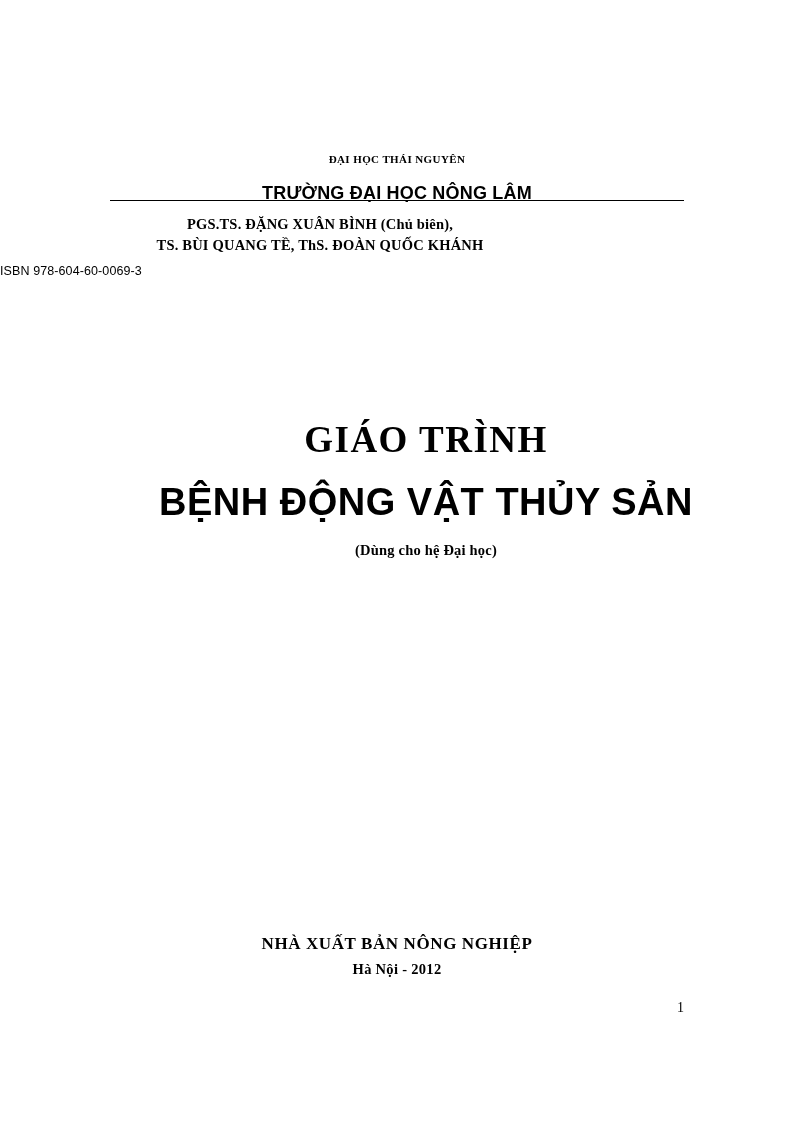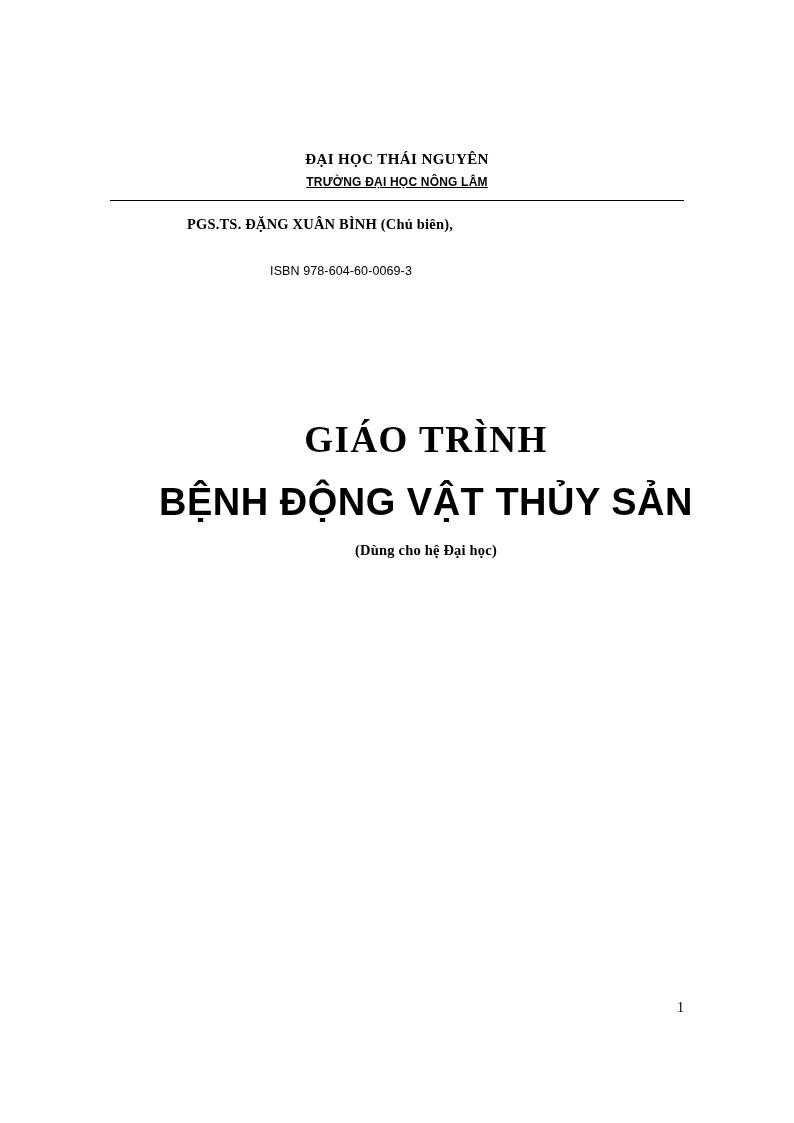--- a/index.html
+++ b/index.html
@@ -26,32 +26,31 @@
   .header-block {
     position: absolute;
     top: 148px;
     left: 0;
     width: 794px;
     text-align: center;
   }
   .university {
     font-family: "Liberation Serif", serif;
     font-weight: bold;
-    font-size: 15px;
+    font-size: 11px;
     letter-spacing: 0.4px;
     line-height: 22px;
   }
   .faculty {
     font-family: "Liberation Sans", sans-serif;
     font-weight: bold;
-    font-size: 12px;
+    font-size: 18px;
     letter-spacing: 0.2px;
     line-height: 22px;
-    margin-top: 1px;
-    text-decoration: underline;
+    margin-top: 12px;
   }
   .rule {
     position: absolute;
     top: 200px;
     left: 110px;
     width: 574px;
     height: 1px;
     background: #000000;
   }
 
@@ -70,21 +69,21 @@
     line-height: 21px;
     letter-spacing: 0.2px;
   }
 
   
   .isbn {
     position: absolute;
     top: 264px;
     left: 0;
     width: 794px;
-    text-align: center;
+    text-align: left;
     padding-right: 112px;
     box-sizing: border-box;
     font-family: "Liberation Sans", sans-serif;
     font-size: 12.5px;
     letter-spacing: 0.1px;
   }
 
   
   .title-block {
     position: absolute;
@@ -161,26 +160,31 @@
 
   <div class="header-block">
     <div class="university">ĐẠI HỌC THÁI NGUYÊN</div>
     <div class="faculty">TRƯỜNG ĐẠI HỌC NÔNG LÂM</div>
   </div>
 
   <div class="rule"></div>
 
   <div class="authors-block">
     <div class="author-line">PGS.TS. ĐẶNG XUÂN BÌNH (Chủ biên),</div>
+    <div class="author-line">TS. BÙI QUANG TỀ, ThS. ĐOÀN QUỐC KHÁNH</div>
   </div>
 
   <div class="isbn">ISBN 978-604-60-0069-3</div>
 
   <div class="title-block">
     <div class="title-main">GIÁO TRÌNH</div>
     <div class="title-sub">BỆNH ĐỘNG VẬT THỦY SẢN</div>
     <div class="title-note">(Dùng cho hệ Đại học)</div>
   </div>
 
+  <div class="publisher-block">
+    <div class="publisher-name">NHÀ XUẤT BẢN NÔNG NGHIỆP</div>
+    <div class="publisher-place">Hà Nội - 2012</div>
+  </div>
 
   <div class="page-number">1</div>
 
 </div>
 
 </body></html>

